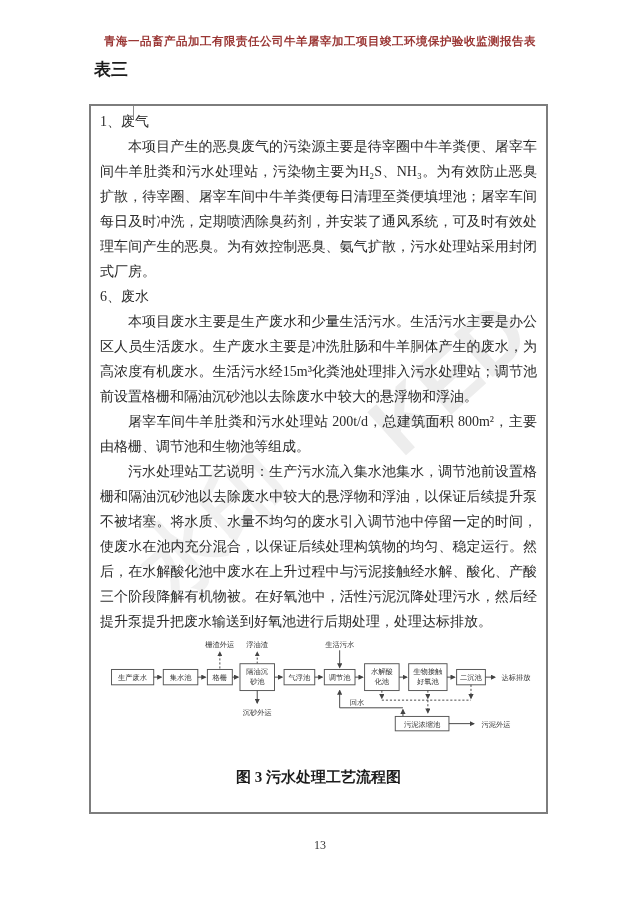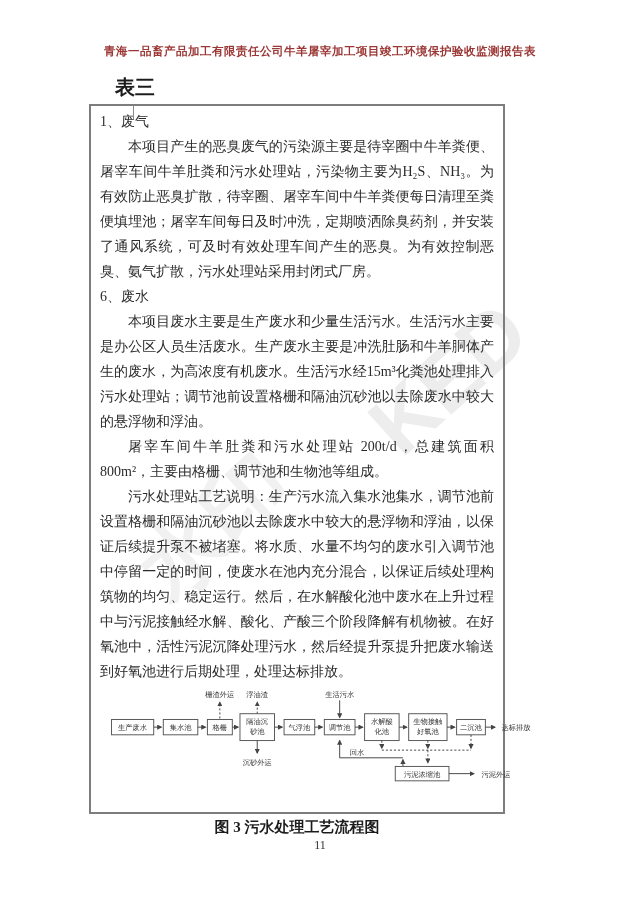--- a/index.html
+++ b/index.html
@@ -5,33 +5,33 @@
   html,body{margin:0;padding:0;background:#ffffff;}
   .sheet{
     position:relative;
     width:640px;height:905px;
     background:#ffffff;
     font-family:"Liberation Serif","DejaVu Serif",serif;
     color:#2f2f2f;
     overflow:hidden;
   }
   .doc-header{
-    position:absolute;top:44px;left:0;width:640px;
+    position:absolute;top:34px;left:0;width:640px;
     text-align:center;
     font-size:11.5px;font-weight:bold;
     color:#9b3735;
     letter-spacing:0.5px;
   }
   .table-label{
-    position:absolute;top:74px;left:94px;
-    font-size:20px;font-weight:bold;color:#1c1c1c;margin-left:21px;
+    position:absolute;top:58px;left:94px;
+    font-size:17px;font-weight:bold;color:#1c1c1c;
   }
   .table-box{
     position:absolute;top:104px;left:89px;
-    width:416px;height:710px;
+    width:459px;height:710px;
     border:2px solid #7d7d7d;
     box-sizing:border-box;
     background:transparent;
     padding:3px 9px 0 9px;
   }
   .cell-stub{
     position:absolute;top:0;left:42px;width:1px;height:13px;
     background:#8a8a8a;
   }
   .para{
@@ -171,14 +171,14 @@
         <rect class="dbox" x="308" y="86" width="56" height="15"></rect>
         <text class="dtext" x="336" y="96.5">污泥浓缩池</text>
         <line class="solid" x1="364" y1="93.5" x2="390" y2="93.5" marker-end="url(#arr)"></line>
         <text class="dlabel" x="413" y="96.5">污泥外运</text>
       </svg>
     </div>
 
     <div class="fig-caption">图 3 污水处理工艺流程图</div>
   </div>
 
-  <div class="page-number">11</div>
+  <div class="page-number">13</div>
 </div>
 
 </body></html>

